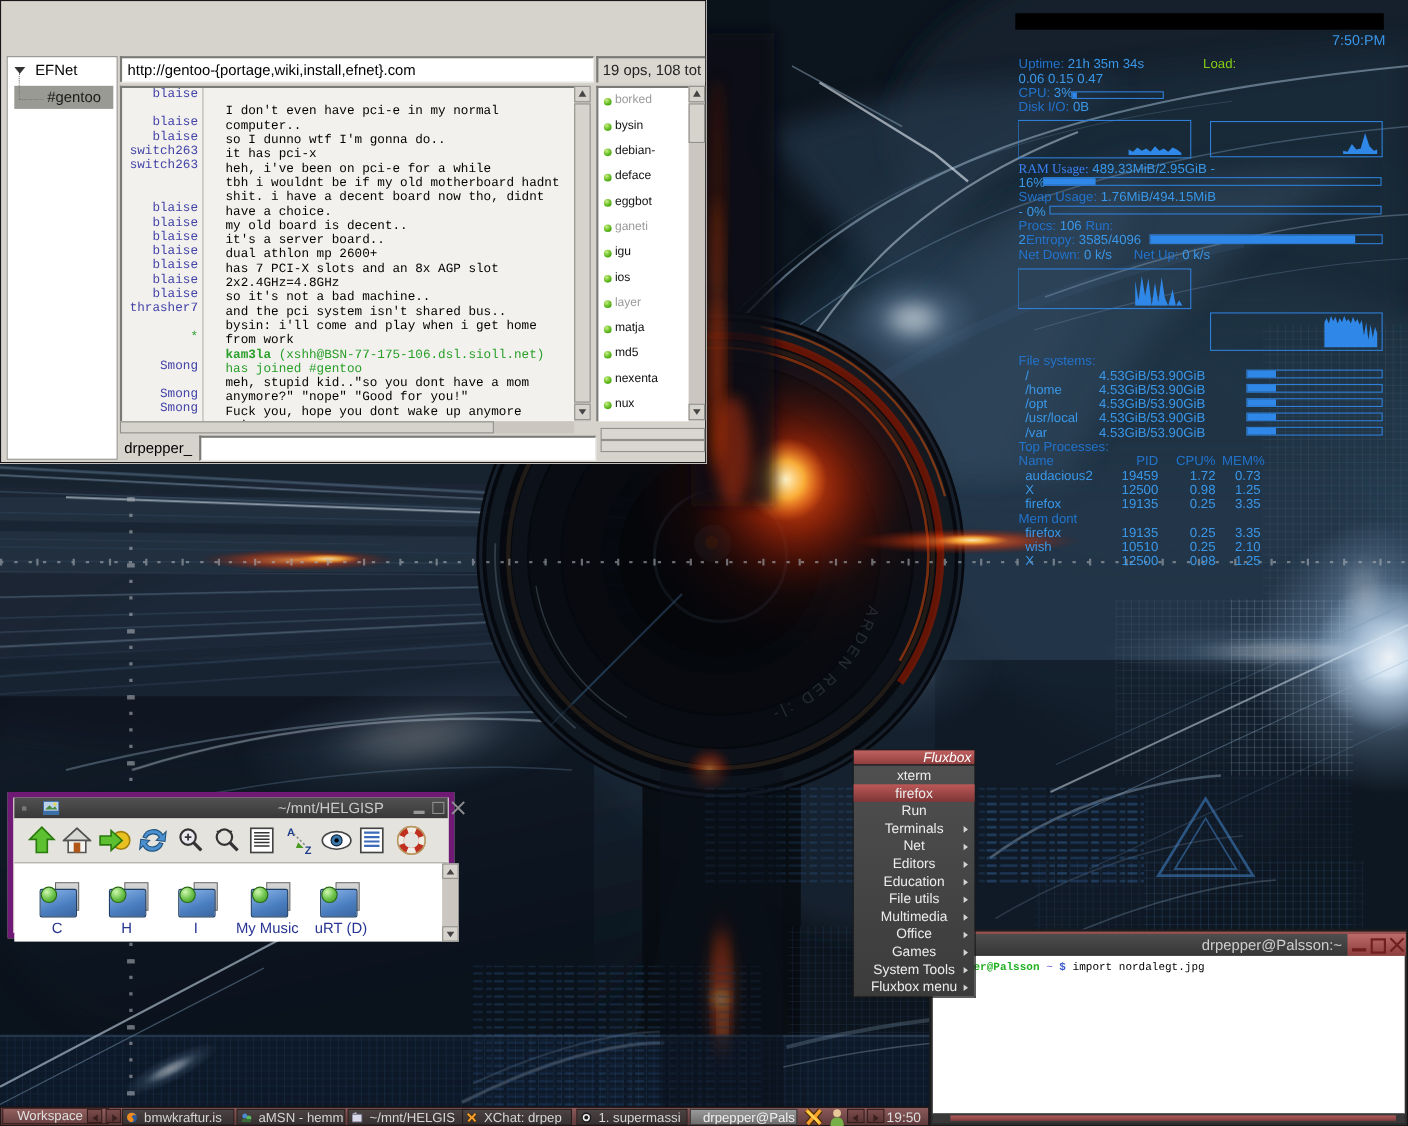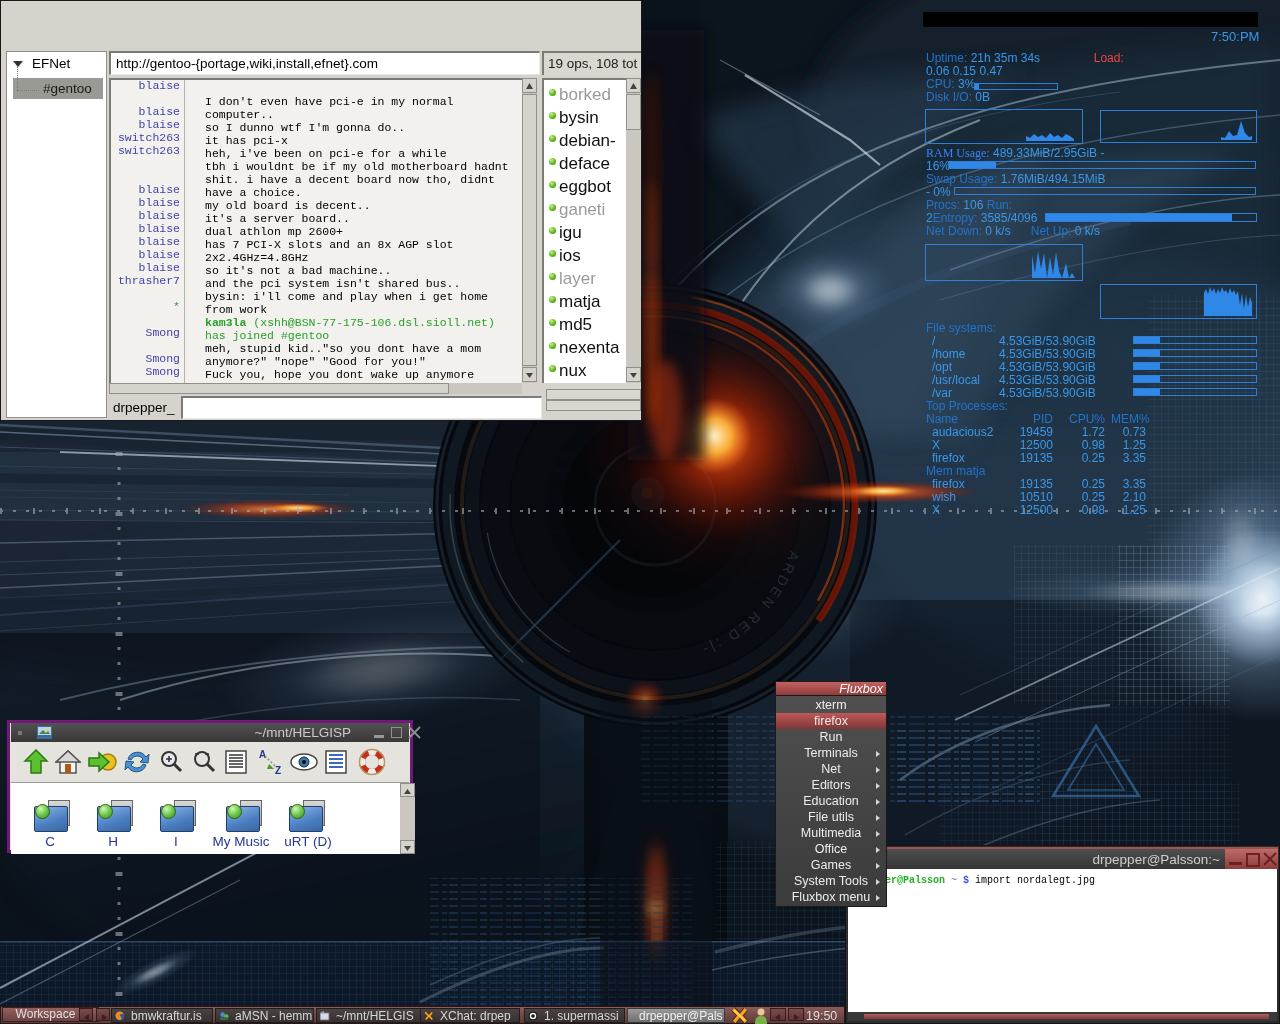--- a/index.html
+++ b/index.html
@@ -224,21 +224,21 @@
 
 <rect x="640" y="716" width="400" height="88" fill="url(#txtn)" opacity="0.28"></rect>
 <rect x="430" y="878" width="262" height="132" fill="url(#txtn)" opacity="0.3"></rect>
 <rect x="600" y="700" width="112" height="310" fill="#0a101a" opacity="0.5"></rect>
 <rect x="895" y="725" width="145" height="80" fill="url(#txtn)" opacity="0.3"></rect>
 </svg>
 
 <div class="abs" style="left:923px;top:12px;width:335px;height:15px;background:#000;z-index:2;"></div>
 
 <div class="ck" style="left:1211px;top:30px;font-size:13px;">7:50:PM</div>
-<div class="ck" style="left:926px;top:52px;"><span style="color:#2273cc;">Uptime:</span> 21h 35m 34s  <span style="color:#ef4444;padding-left:47px;">Load:</span></div>
+<div class="ck" style="left:926px;top:52px;"><span style="color:#2273cc;">Uptime:</span> 21h 35m 34s  <span style="color:#84cc16;padding-left:47px;">Load:</span></div>
 <div class="ck" style="left:926px;top:65px;">0.06 0.15 0.47</div>
 <div class="ck" style="left:926px;top:78px;"><span style="color:#2273cc;">CPU:</span> 3%</div>
 <div class="ckbar" style="left:974px;top:83px;width:82px;height:5px;"></div>
 <div class="ckfill" style="left:975px;top:84px;width:4px;height:5px;"></div>
 <div class="ck" style="left:926px;top:91px;"><span style="color:#2273cc;">Disk I/O:</span> 0B</div>
 <div class="ckbar" style="left:925px;top:109px;width:156px;height:33px;"></div>
 <div class="ckbar" style="left:1100px;top:110px;width:155px;height:31px;"></div>
 <svg class="abs" style="left:926px;top:110px;z-index:3;" width="154" height="31">
     <path d="M100,31 L100,26 L104,28 L108,24 L112,27 L116,25 L120,28 L124,23 L128,27 L132,25 L136,28 L140,24 L144,26 L148,29 L148,31 Z" fill="#2f87e8"></path>
   </svg>
@@ -279,21 +279,21 @@
 <div class="ckfill" style="left:1134px;top:363px;width:26px;height:6px;"></div>
 <div class="ckbar" style="left:1133px;top:375px;width:122px;height:6px;"></div>
 <div class="ckfill" style="left:1134px;top:376px;width:26px;height:6px;"></div>
 <div class="ckbar" style="left:1133px;top:388px;width:122px;height:6px;"></div>
 <div class="ckfill" style="left:1134px;top:389px;width:26px;height:6px;"></div>
 <div class="ck" style="left:926px;top:400px;color:#2273cc;">Top Processes:</div>
 <div class="ck" style="left:926px;top:413px;color:#2273cc;">Name<span class="ckr" style="left:83px;width:44px;">PID</span><span class="ckr" style="left:143px;width:36px;">CPU%</span><span class="ckr" style="left:185px;width:35px;">MEM%</span></div>
 <div class="ck" style="left:932px;top:426px;">audacious2<span class="ckr" style="left:77px;width:44px;">19459</span><span class="ckr" style="left:137px;width:36px;">1.72</span><span class="ckr" style="left:179px;width:35px;">0.73</span></div>
 <div class="ck" style="left:932px;top:439px;">X<span class="ckr" style="left:77px;width:44px;">12500</span><span class="ckr" style="left:137px;width:36px;">0.98</span><span class="ckr" style="left:179px;width:35px;">1.25</span></div>
 <div class="ck" style="left:932px;top:452px;">firefox<span class="ckr" style="left:77px;width:44px;">19135</span><span class="ckr" style="left:137px;width:36px;">0.25</span><span class="ckr" style="left:179px;width:35px;">3.35</span></div>
-<div class="ck" style="left:926px;top:465px;color:#2273cc;">Mem matja</div>
+<div class="ck" style="left:926px;top:465px;color:#2273cc;">Mem dont</div>
 <div class="ck" style="left:932px;top:478px;">firefox<span class="ckr" style="left:77px;width:44px;">19135</span><span class="ckr" style="left:137px;width:36px;">0.25</span><span class="ckr" style="left:179px;width:35px;">3.35</span></div>
 <div class="ck" style="left:932px;top:491px;">wish<span class="ckr" style="left:77px;width:44px;">10510</span><span class="ckr" style="left:137px;width:36px;">0.25</span><span class="ckr" style="left:179px;width:35px;">2.10</span></div>
 <div class="ck" style="left:932px;top:504px;">X<span class="ckr" style="left:77px;width:44px;">12500</span><span class="ckr" style="left:137px;width:36px;">0.98</span><span class="ckr" style="left:179px;width:35px;">1.25</span></div>
 
 <div class="abs" style="left:0;top:0;width:642px;height:421px;background:#d6d3cc;border:1px solid #17171c;box-sizing:border-box;z-index:5;">
 
 
 
  <div class="abs" style="left:5px;top:50px;width:101px;height:367px;background:#fff;border:1px solid #8f8f8b;box-sizing:border-box;">
   <svg class="abs" style="left:6px;top:8px;" width="11" height="8">
@@ -371,21 +371,21 @@
   <div class="abs" style="left:0;top:16px;width:15px;height:272px;background:#d6d3cc;border:1px solid #8f8f8b;box-sizing:border-box;"></div>
   <div class="abs" style="left:0;top:289px;width:15px;height:15px;background:#d6d3cc;border:1px solid #8f8f8b;box-sizing:border-box;"><svg width="13" height="13">
           <path d="M6.5,9 L10,4 L3,4 Z" fill="#444"></path>
         </svg></div>
  </div>
 
  <div class="abs" style="left:108px;top:382px;width:413px;height:11px;background:#cbc7c0;">
   <div class="abs" style="left:0;top:0;width:340px;height:11px;background:#d6d3cc;border:1px solid #8f8f8b;box-sizing:border-box;"></div>
  </div>
 
- <div class="abs" style="left:541px;top:77px;width:96px;height:305px;background:#fff;border-top:2px solid #7a7a76;border-left:2px solid #7a7a76;box-sizing:border-box;overflow:hidden;font-size:17px;">
+ <div class="abs" style="left:541px;top:77px;width:96px;height:305px;background:#fff;border-top:2px solid #7a7a76;border-left:2px solid #7a7a76;box-sizing:border-box;overflow:hidden;font-size:11px;">
   <div class="ur" style="top:5px;color:#9a9a9a;">borked</div>
   <div class="ur" style="top:28px;">bysin</div>
   <div class="ur" style="top:51px;">debian-</div>
   <div class="ur" style="top:74px;text-align:center;">deface</div>
   <div class="ur" style="top:97px;">eggbot</div>
   <div class="ur" style="top:120px;color:#9a9a9a;">ganeti</div>
   <div class="ur" style="top:143px;">igu</div>
   <div class="ur" style="top:166px;">ios</div>
   <div class="ur" style="top:189px;color:#9a9a9a;">layer</div>
   <div class="ur" style="top:212px;">matja</div>
@@ -405,21 +405,21 @@
         </svg></div>
  </div>
 
  <div class="abs" style="left:545px;top:388px;width:93px;height:9px;background:#dad7d0;border:1px solid #8f8f8b;"></div>
  <div class="abs" style="left:545px;top:399px;width:93px;height:9px;background:#dad7d0;border:1px solid #8f8f8b;"></div>
 
  <div class="abs" style="left:112px;top:399px;font-size:13.5px;color:#000;">drpepper_</div>
  <div class="abs" style="left:180px;top:395px;width:361px;height:23px;background:#fff;border-top:2px solid #7a7a76;border-left:2px solid #7a7a76;border-right:1px solid #e8e8e4;border-bottom:1px solid #e8e8e4;box-sizing:border-box;"></div>
 </div>
 
-<div class="abs" style="left:7px;top:720px;width:406px;height:133px;background:#e4e3de;border:3px solid #701a75;box-sizing:border-box;z-index:5;">
+<div class="abs" style="left:7px;top:720px;width:406px;height:133px;background:#e4e3de;border:5px solid #701a75;box-sizing:border-box;z-index:5;">
  <div class="abs" style="left:1px;top:0;right:1px;height:19px;background:linear-gradient(#515151,#383838);">
   <div class="abs" style="left:7px;top:8px;width:4px;height:4px;background:#777;"></div>
   <svg class="abs" style="left:26px;top:3px;" width="15" height="13">
         <rect x="0" y="0" width="15" height="13" fill="#3a6ea5"></rect>
         <rect x="1" y="1" width="13" height="8" fill="#bcd2e8"></rect>
         <path d="M2,8 L6,4 L9,7 L11,5 L13,8 Z" fill="#4a8a3a"></path>
         <circle cx="11" cy="3" r="1.5" fill="#e8d44a"></circle>
       </svg>
   <div class="abs" style="right:58px;top:2px;color:#c9c9c9;font-size:13.5px;">~/mnt/HELGISP</div>
   <div class="abs" style="left:363px;top:12px;width:10px;height:3px;background:#989898;"></div>

